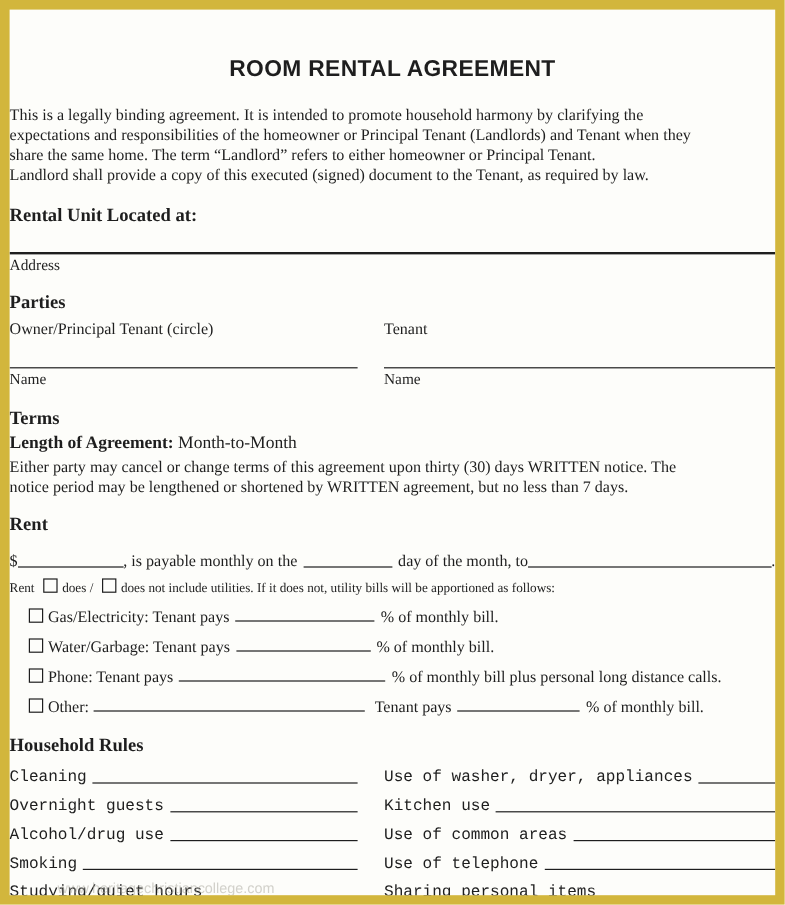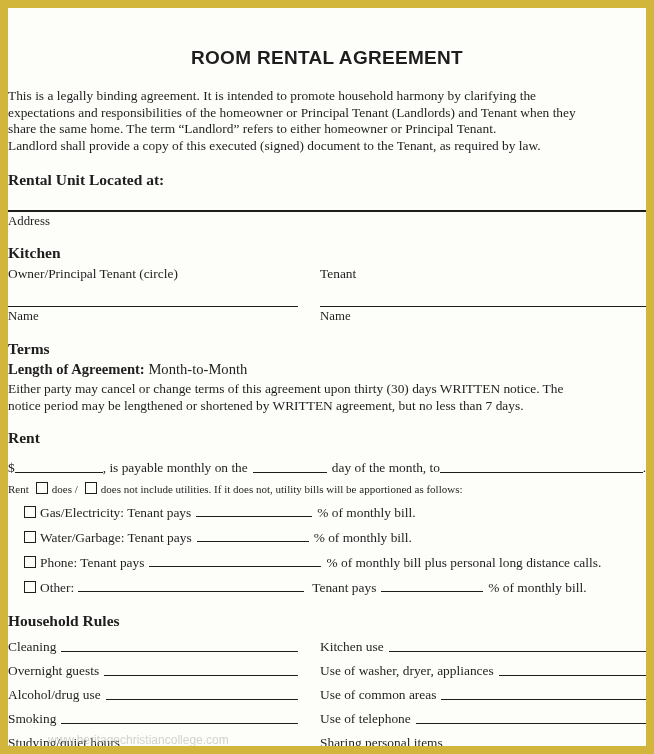--- a/index.html
+++ b/index.html
@@ -91,20 +91,21 @@
   .b-other-pct { width: 102px; margin: 0 5px; }
 
   .household-heading { margin-top: 17px; }
   .hh-grid { margin-top: 1px; }
   .hh-row {
     display: flex;
     align-items: flex-end;
     margin-top: 9.5px;
     height: 14.5px;
     font-size: 13.4px;
+    font-family: Liberation Mono, monospace;
   }
   .hh-row .lbl { white-space: nowrap; margin-right: 5px; }
   .hh-fill { flex: 1; border-bottom: 1.3px solid #1e1e1e; margin-bottom: 3px; }
 
   .watermark {
     position: absolute;
     left: 40px;
     top: 725px;
     font-family: "Liberation Sans", sans-serif;
     font-size: 12px;
@@ -122,21 +123,21 @@
 
     <div class="intro">This is a legally binding agreement.  It is intended to promote household harmony by clarifying the
 expectations and responsibilities of the homeowner or Principal Tenant (Landlords) and Tenant when they
 share the same home.  The term “Landlord” refers to either homeowner or Principal Tenant.
 Landlord shall provide a copy of this executed (signed) document to the Tenant, as required by law.</div>
 
     <div class="sec-heading rental-heading">Rental Unit Located at:</div>
     <div class="address-line"></div>
     <div class="small-label">Address</div>
 
-    <div class="sec-heading parties-heading">Kitchen</div>
+    <div class="sec-heading parties-heading">Parties</div>
     <div class="two-col party-labels">
       <div class="col-left">Owner/Principal Tenant (circle)</div>
       <div class="col-right">Tenant</div>
     </div>
     <div class="two-col">
       <div class="col-left sig-line"></div>
       <div class="col-right sig-line"></div>
     </div>
     <div class="two-col small-label">
       <div class="col-left">Name</div>
@@ -193,25 +194,25 @@
           <span class="lbl">Smoking</span>
           <span class="hh-fill"></span>
         </div>
         <div class="hh-row">
           <span class="lbl">Studying/quiet hours</span>
           <span class="hh-fill"></span>
         </div>
       </div>
       <div class="col-right">
         <div class="hh-row">
+          <span class="lbl">Use of washer, dryer, appliances</span>
+          <span class="hh-fill"></span>
+        </div>
+        <div class="hh-row">
           <span class="lbl">Kitchen use</span>
-          <span class="hh-fill"></span>
-        </div>
-        <div class="hh-row">
-          <span class="lbl">Use of washer, dryer, appliances</span>
           <span class="hh-fill"></span>
         </div>
         <div class="hh-row">
           <span class="lbl">Use of common areas</span>
           <span class="hh-fill"></span>
         </div>
         <div class="hh-row">
           <span class="lbl">Use of telephone</span>
           <span class="hh-fill"></span>
         </div>

